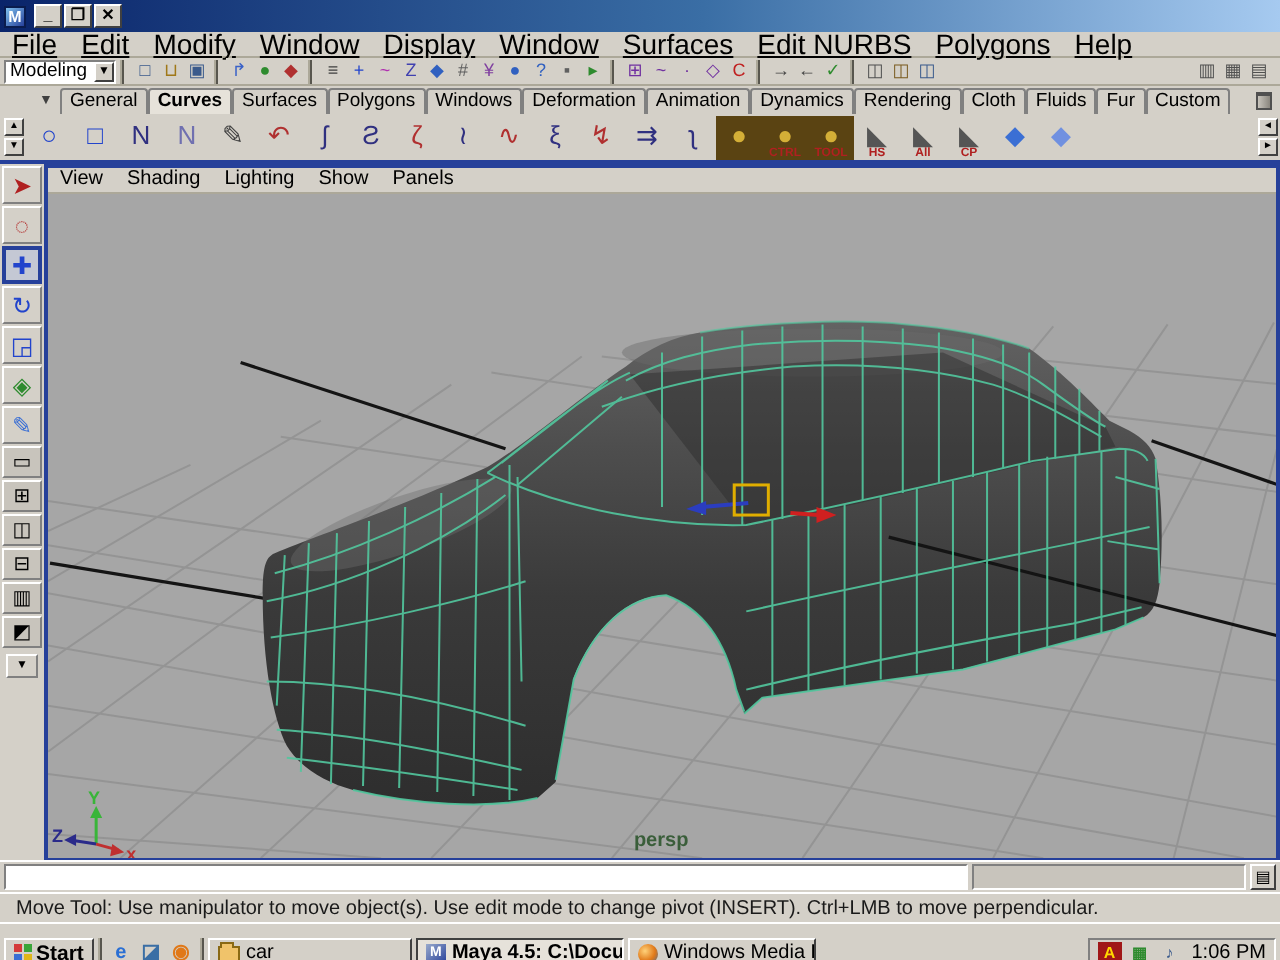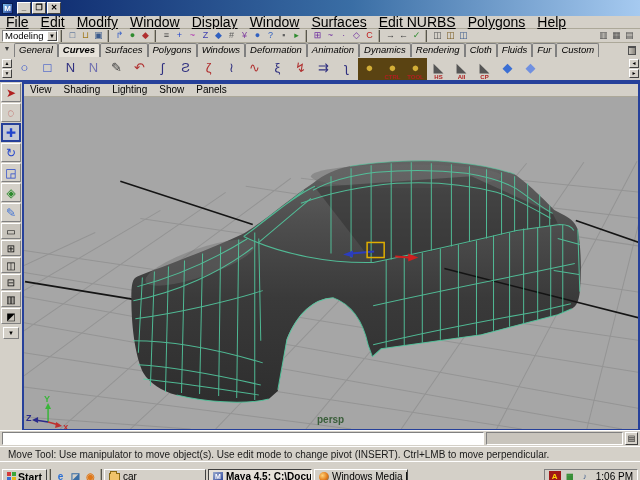--- a/index.html
+++ b/index.html
@@ -19,21 +19,21 @@
   .menubar{height:13px;display:flex;align-items:center;border-bottom:1px solid #aca899;}
   .menubar .menu-item{padding:0 6px;font-size:14px;line-height:12px;cursor:default;text-decoration:underline;}
   
   .statusline{height:14px;display:flex;align-items:center;gap:1px;padding-left:2px;border-bottom:1px solid #aca899;}
   .mode-combo{width:56px;height:12px;background:#fff;border:1px solid;border-color:#808080 #fff #fff #808080;display:flex;align-items:center;font-size:9.5px;padding-left:2px;}
   .mode-combo .dd{margin-left:auto;width:10px;height:10px;background:var(--chrome);border:1px solid;border-color:#fff #404040 #404040 #fff;font-size:6px;line-height:9px;text-align:center;}
   .sl-sep{width:4px;height:12px;border-left:2px ridge #aca899;margin:0 1px;}
   .sl-group{display:flex;gap:0px;}
   .sl-group .icon-btn{width:13px;height:13px;font-size:9px;line-height:12px;text-align:center;background:var(--chrome);cursor:default;}
   
-  .tabsrow{height:14px;display:flex;padding-left:0;font-style:italic;}
+  .tabsrow{height:14px;display:flex;align-items:flex-end;padding-left:16px;}
   .tab-arrows{width:14px;font-size:7px;line-height:12px;text-align:center;color:#404040;}
   .shelf-tab{border:1px solid #808080;border-bottom:none;padding:0 4px;font-size:9.5px;line-height:12px;background:var(--chrome);border-radius:2px 2px 0 0;}
   .shelf-tab.active{background:#e6e2da;font-weight:bold;}
   .trash-wrap{margin-left:auto;margin-right:4px;display:flex;align-items:center;height:14px;}
   .trash-icon{width:8px;height:9px;border:1px solid #505050;border-top:2px solid #505050;background:linear-gradient(90deg,#c8c4bc,#8a867e);}
   
   .shelfrow{height:25px;display:flex;align-items:center;border-bottom:2px solid var(--panel-border);padding-left:1px;}
   .shelf-side{width:12px;display:flex;flex-direction:column;gap:1px;align-items:center;}
   .mini-btn{width:10px;height:9px;background:var(--chrome);border:1px solid;border-color:#fff #404040 #404040 #fff;font-size:5px;line-height:7px;text-align:center;}
   .shelf-items{display:flex;flex:1;overflow:hidden;}

